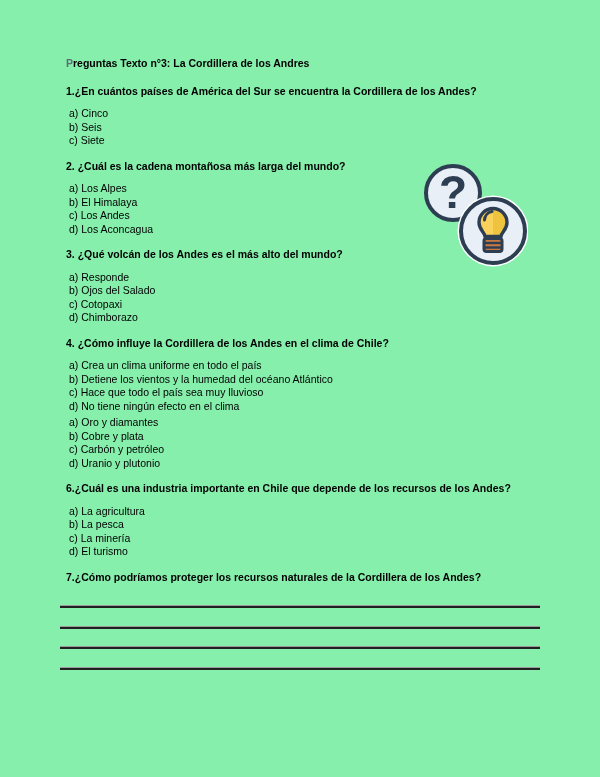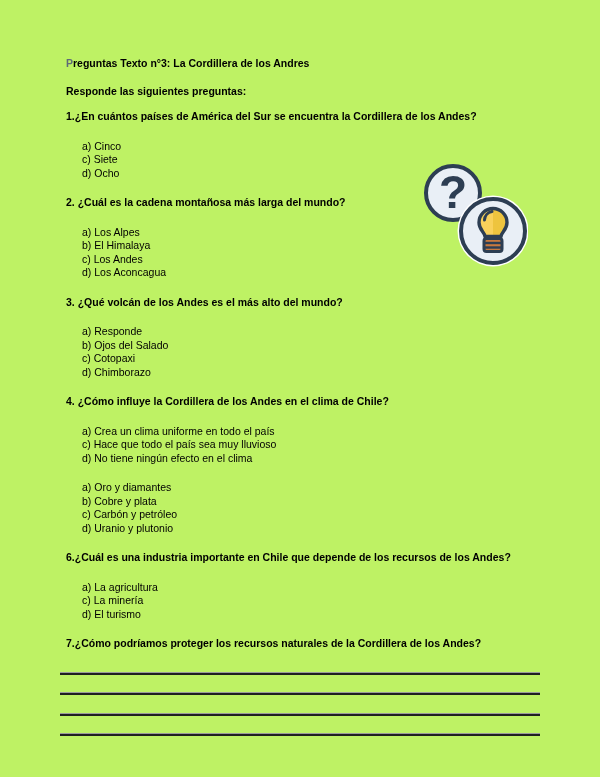--- a/index.html
+++ b/index.html
@@ -6,54 +6,53 @@
   body {
     width: 600px; height: 777px;
     background: #ffffff;
     font-family: "Liberation Sans", sans-serif;
     font-size: 10.5px;
     line-height: 13.5px;
     color: #000000;
     position: relative;
     overflow: hidden;
   }
-  .page { position: absolute; inset: 0; background: #bef264; }
+  .page { position: absolute; inset: 0; background: #86efac; }
   .content { position: absolute; top: 57px; left: 66px; width: 500px; }
   .title { font-weight: bold; margin: 0 0 14px 0; white-space: nowrap; }
   .title-p { color: #5e6a77; }
   .subtitle { font-weight: bold; margin: 0 0 12px 0; }
   .q { font-weight: bold; margin: 12px 0 9px 0; white-space: nowrap; }
   .q.wrap { white-space: normal; max-width: 478px; }
-  .opts { margin: 16px; }
+  .opts { margin: 3px; }
   .opts div { white-space: nowrap; }
   .answer-lines { margin-top: 22px; }
   .answer-line {
     width: 480px; margin-left: -6px; height: 2px;
     background: #202020;
     box-shadow: 0 -1px 0 #9a9a9a;
   }
   .answer-line + .answer-line { margin-top: 18.5px; }
   .icon-wrap { position: absolute; left: 422px; top: 162px; width: 106px; height: 106px; }
   .icon-wrap svg { display: block; width: 106px; height: 106px; }
 </style>
 </head>
 <body>
 
 <div class="page">
   <div class="content">
 
     <div class="title"><span class="title-p">P</span><span>reguntas Texto n°3: La Cordillera de los Andres</span></div>
 
-    <div class="subtitle">Responde las siguientes preguntas:</div>
 
     <div class="q">1.¿En cuántos países de América del Sur se encuentra la Cordillera de los Andes?</div>
     <div class="opts">
       <div>a) Cinco</div>
+      <div>b) Seis</div>
       <div>c) Siete</div>
-      <div>d) Ocho</div>
     </div>
 
     <div class="q">2. ¿Cuál es la cadena montañosa más larga del mundo?</div>
     <div class="opts">
       <div>a) Los Alpes</div>
       <div>b) El Himalaya</div>
       <div>c) Los Andes</div>
       <div>d) Los Aconcagua</div>
     </div>
 
@@ -61,34 +60,36 @@
     <div class="opts">
       <div>a) Responde</div>
       <div>b) Ojos del Salado</div>
       <div>c) Cotopaxi</div>
       <div>d) Chimborazo</div>
     </div>
 
     <div class="q">4. ¿Cómo influye la Cordillera de los Andes en el clima de Chile?</div>
     <div class="opts">
       <div>a) Crea un clima uniforme en todo el país</div>
+      <div>b) Detiene los vientos y la humedad del océano Atlántico</div>
       <div>c) Hace que todo el país sea muy lluvioso</div>
       <div>d) No tiene ningún efecto en el clima</div>
     </div>
 
     <div class="opts">
       <div>a) Oro y diamantes</div>
       <div>b) Cobre y plata</div>
       <div>c) Carbón y petróleo</div>
       <div>d) Uranio y plutonio</div>
     </div>
 
     <div class="q wrap">6.¿Cuál es una industria importante en Chile que depende de los recursos de los Andes?</div>
     <div class="opts">
       <div>a) La agricultura</div>
+      <div>b) La pesca</div>
       <div>c) La minería</div>
       <div>d) El turismo</div>
     </div>
 
     <div class="q">7.¿Cómo podríamos proteger los recursos naturales de la Cordillera de los Andes?</div>
 
     <div class="answer-lines">
       <div class="answer-line"></div>
       <div class="answer-line"></div>
       <div class="answer-line"></div>

